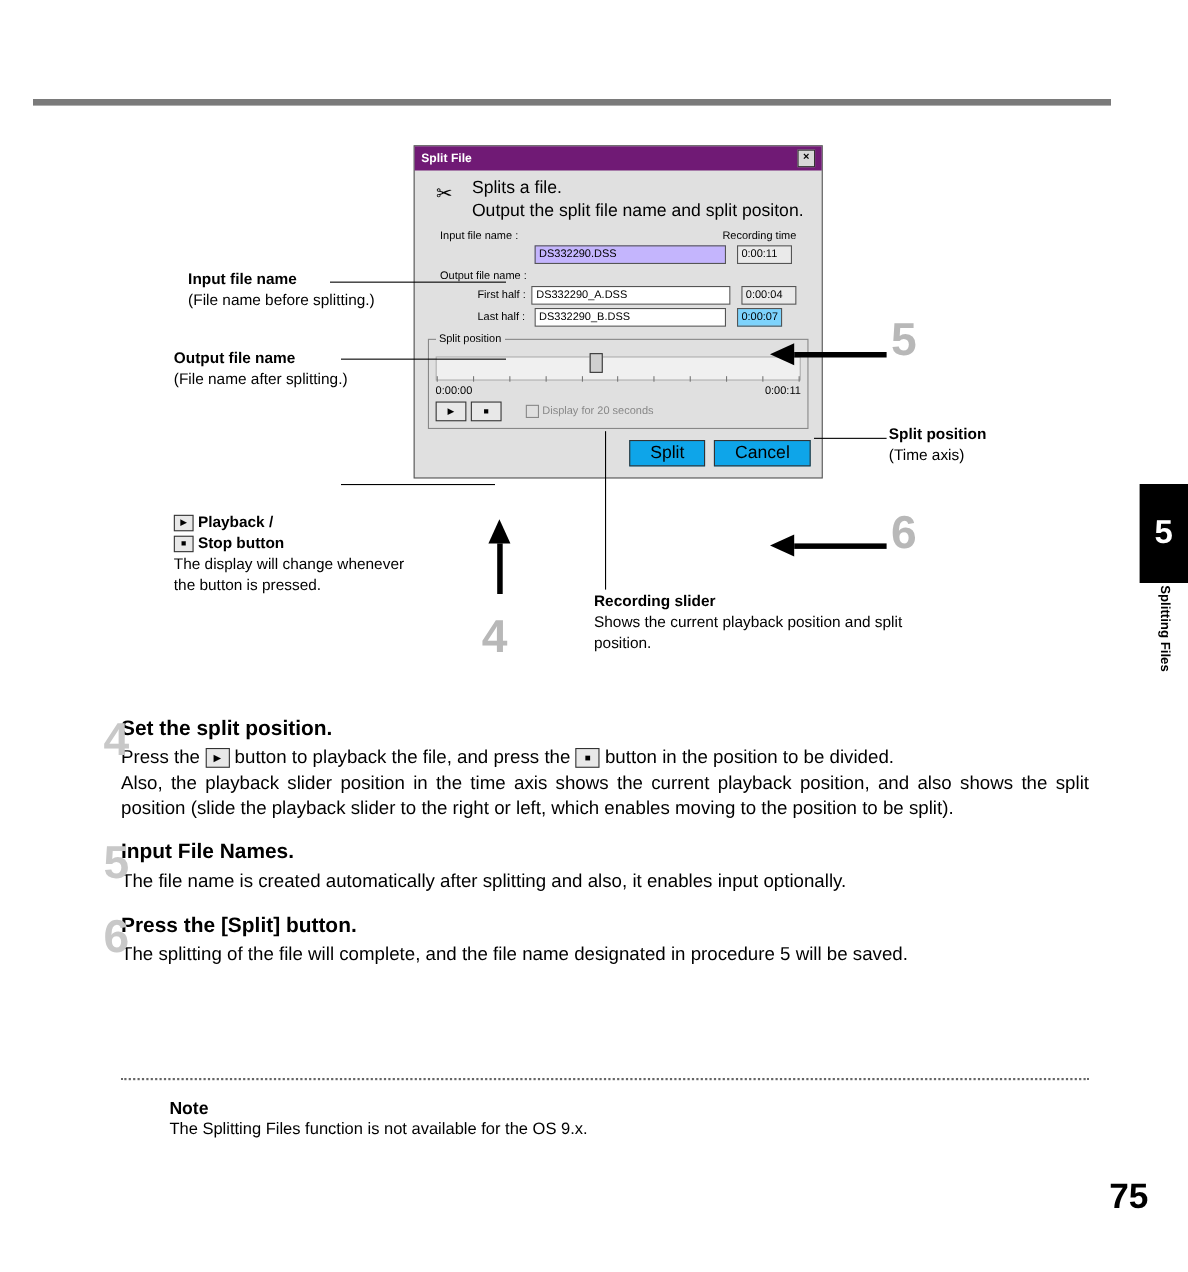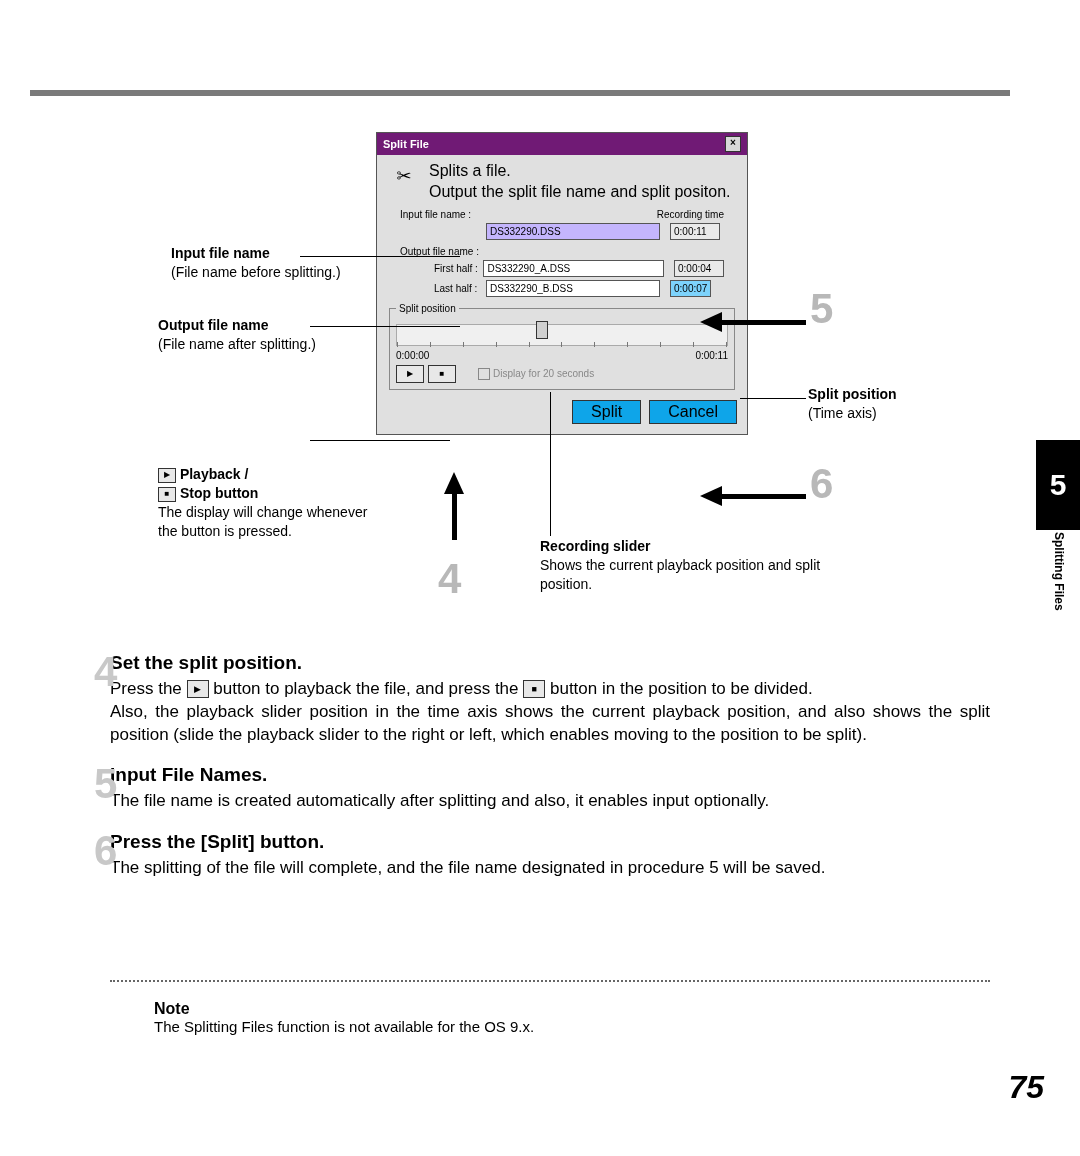--- a/index.html
+++ b/index.html
@@ -1,20 +1,20 @@
 <!DOCTYPE html>
 <html><head>
 <meta charset="utf-8">
 <style>
   html,body{margin:0;padding:0;background:#fff;font-family:Arial,Helvetica,sans-serif;color:#000;}
   .page{width:1080px;height:1156px;position:relative;box-sizing:border-box;padding:30px 20px 20px 20px;}
   .topbar{position:absolute;left:30px;top:90px;width:980px;height:6px;background:#7a7a7a;}
   .side-tab{position:absolute;right:0;top:440px;width:44px;height:90px;background:#000;color:#fff;font-size:30px;font-weight:bold;text-align:center;line-height:90px;}
   .side-text{position:absolute;right:14px;top:532px;font-size:12px;font-weight:bold;writing-mode:vertical-rl;}
-  .page-num{position:absolute;right:36px;bottom:50px;font-size:32px;font-weight:bold;font-style:italic;}
+  .page-num{position:absolute;right:36px;bottom:50px;font-size:32px;font-weight:bold;}
   
   .dlg{position:absolute;left:376px;top:132px;width:370px;background:#e0e0e0;border:1px solid #555;font-size:10px;}
   .dlg-title{background:#701a75;color:#fff;padding:3px 6px;display:flex;justify-content:space-between;align-items:center;font-size:11px;font-weight:bold;}
   .dlg-close{width:14px;height:14px;background:#d8d8d8;border:1px solid #333;text-align:center;line-height:12px;color:#000;font-size:10px;}
   .dlg-body{padding:6px 10px 10px 10px;}
   .dlg-hdr{display:flex;gap:8px;align-items:flex-start;margin-bottom:6px;}
   .scissors{width:32px;height:28px;border:1px solid transparent;display:flex;align-items:center;justify-content:center;font-size:18px;}
   .dlg-hdr-text{font-size:16px;line-height:1.3;}
   .fldrow{display:flex;align-items:center;margin:3px 13px;font-size:10px;}
   .fldrow .lbl{width:86px;}

